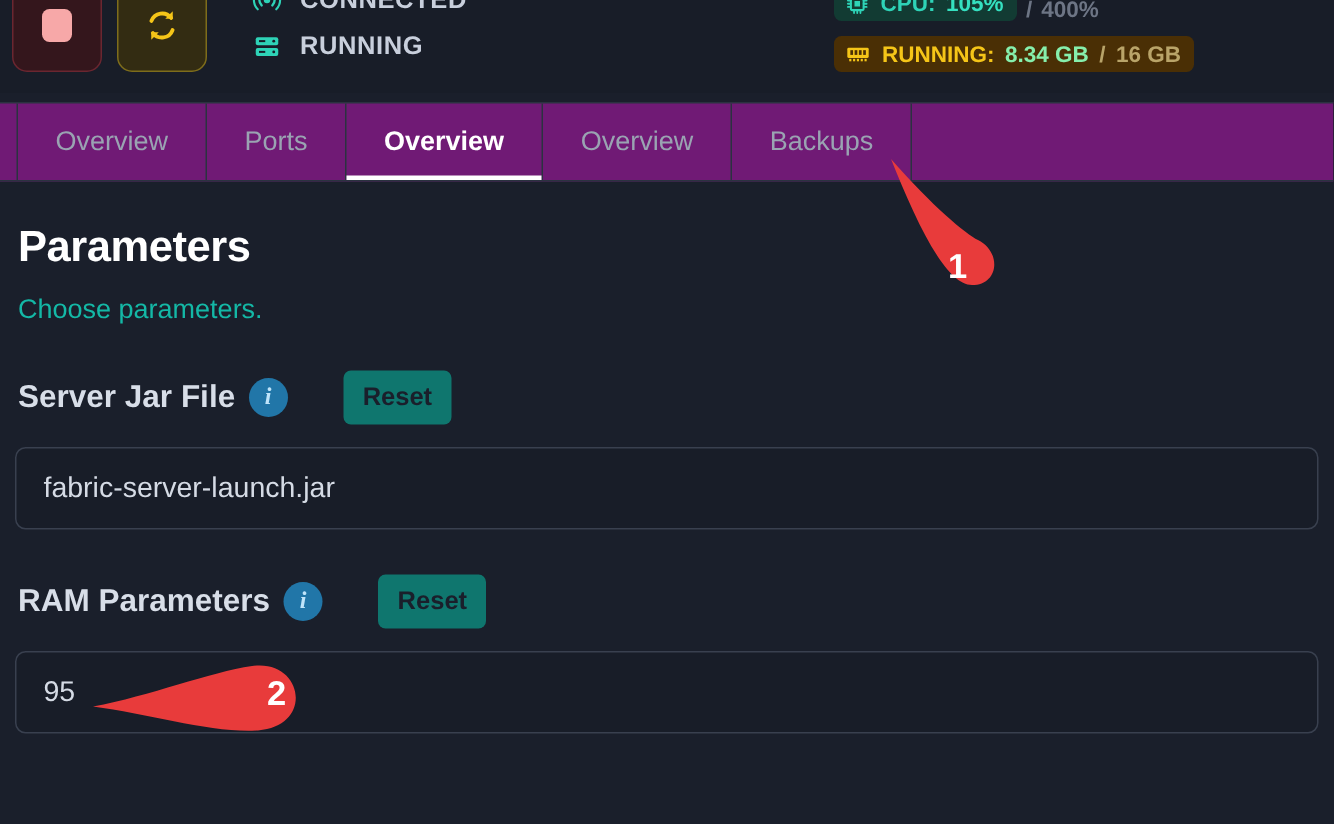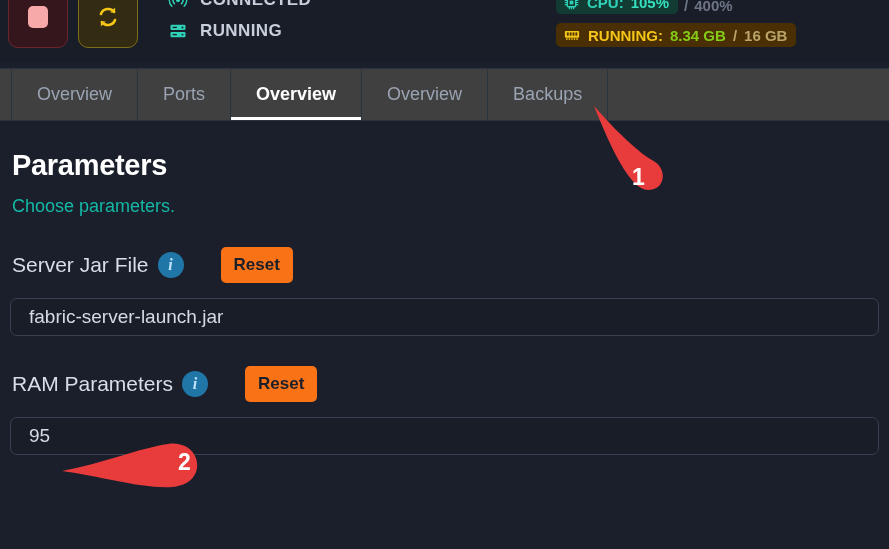--- a/index.html
+++ b/index.html
@@ -94,35 +94,35 @@
     white-space: nowrap;
   }
   .chip-cpu { background: #123b33; }
   .chip-cpu .ctitle { color: #2ed3b7; }
   .chip-cpu .cval   { color: #35e0c0; }
   .cpu-wrap { display: flex; align-items: baseline; gap: 6px; }
   .cpu-max { color: #6d7585; font-weight: bold; font-size: 15px; }
 
   .chip-mem { background: #4a2f05; }
   .chip-mem .ctitle { color: #f5c518; }
-  .chip-mem .cval   { color: #84cc16; }
+  .chip-mem .cval   { color: #86efac; }
   .chip-mem .cmax   { color: #b9a469; }
 
   
   .tabbar {
     position: absolute;
     left: 0; top: 68px;
     width: 889px;
     height: 53px;
     box-sizing: border-box;
     border-top: 1px solid #2b3240;
     border-bottom: 1px solid #2b3240;
     display: flex;
     align-items: stretch;
-    background: #404040;
+    background: #701a75;
     padding-left: 11px;
   }
   .tab {
     position: relative;
     display: flex;
     align-items: center;
     justify-content: center;
     padding: 0 25px;
     font-size: 18px;
     color: #9aa3b2;
@@ -165,54 +165,55 @@
   .field-block { margin-top: 30px; }
   .field-head {
     display: flex;
     align-items: center;
     gap: 0;
     margin-left: 2px;
   }
   .field-label {
     font-size: 21px;
     color: #d8dee8;
+    font-weight: bold;
   }
   .info-icon {
     width: 26px; height: 26px;
     border-radius: 50%;
     background: #2176a8;
     color: #bfe4fa;
     font-size: 16px;
     font-weight: bold;
     font-style: italic;
     font-family: "Liberation Serif", serif;
     display: inline-flex;
     align-items: center;
     justify-content: center;
     margin-left: 9px;
     flex: none;
   }
   .reset-btn {
     margin-left: 37px;
-    background: #f97316;
+    background: #0f766e;
     color: #1a1f2b;
     border: none;
     border-radius: 5px;
     font-size: 17px;
     font-weight: bold;
     font-family: "Liberation Sans", sans-serif;
     padding: 8px 13px;
     cursor: pointer;
   }
   .field-input {
     display: block;
     width: 100%;
     box-sizing: border-box;
     margin-top: 15px;
-    height: 38px;
+    height: 55px;
     background: #181d28;
     border: 1px solid #39404f;
     border-radius: 7px;
     color: #d5dbe5;
     font-size: 19px;
     font-family: "Liberation Sans", sans-serif;
     padding: 0 18px;
     outline: none;
   }
 

